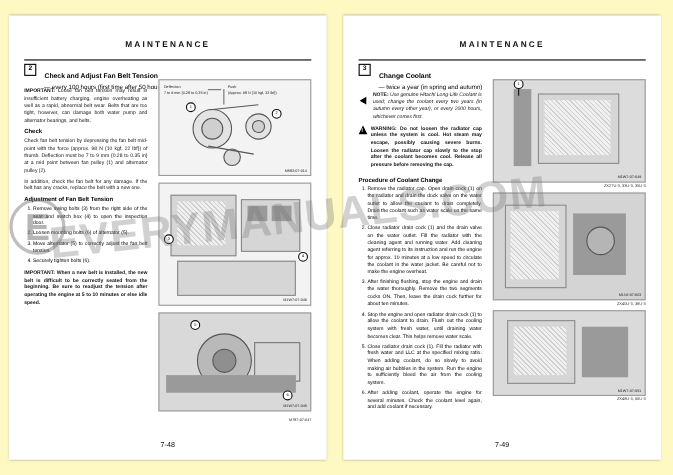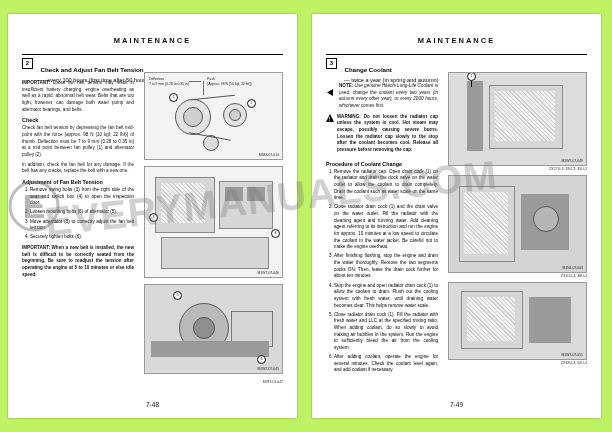--- a/index.html
+++ b/index.html
@@ -1,17 +1,17 @@
 <!DOCTYPE html>
 <html><head>
 <meta charset="utf-8">
 <style>
   html,body{margin:0;padding:0;background:#e8e8e8;}
   body{width:612px;height:432px;overflow:hidden;font-family:"Liberation Sans",sans-serif;}
-  .spread{position:relative;width:612px;height:432px;background:#bef264;}
+  .spread{position:relative;width:612px;height:432px;background:#fef9c3;}
   .page{position:absolute;top:14px;width:289px;height:404px;background:#fff;box-shadow:0 0 2px rgba(0,0,0,.35);}
   .page.left{left:8px;}
   .page.right{left:312px;}
   .pagehead{position:absolute;top:22px;left:14px;right:14px;height:18px;border-bottom:1.2px solid #000;}
   .pagehead .title{position:absolute;left:0;right:0;top:0;text-align:center;font-size:7.5px;letter-spacing:2px;font-weight:bold;color:#111;}
   .pagefoot{position:absolute;bottom:10px;left:0;right:0;text-align:center;font-size:6.5px;color:#111;}
   .body{position:absolute;top:44px;left:14px;right:14px;bottom:26px;}
   
   .sec{position:relative;margin-bottom:4px;}
   .numbox{display:inline-block;width:9px;height:9px;border:1px solid #000;text-align:center;line-height:9px;font-size:6px;font-weight:bold;vertical-align:top;}

